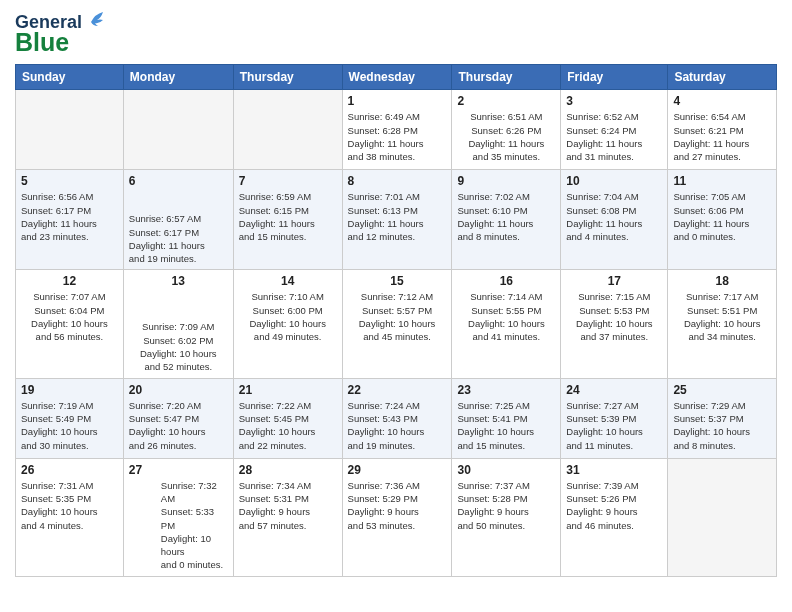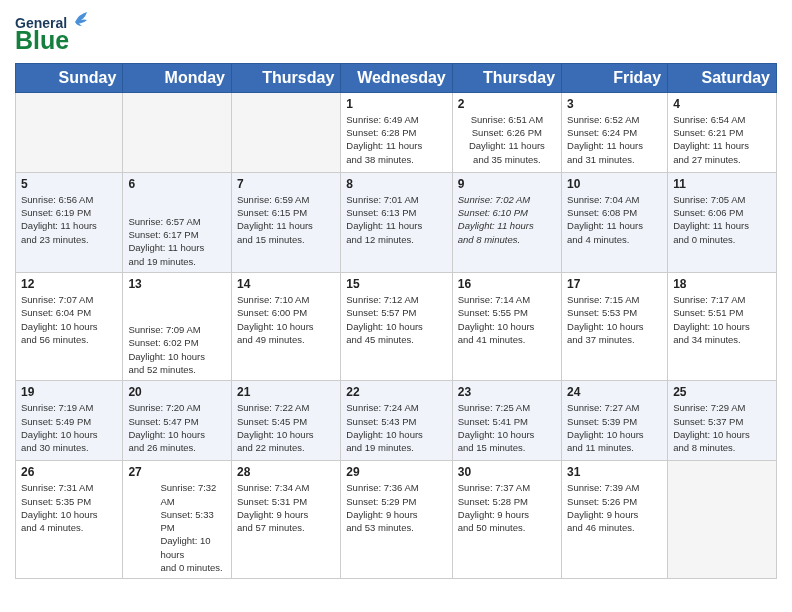--- a/index.html
+++ b/index.html
@@ -19,21 +19,21 @@
       display: flex;
       justify-content: space-between;
       align-items: flex-start;
       margin-bottom: 8px;
     }
     .logo {
       display: flex;
       align-items: center;
     }
     .logo-text {
-      font-size: 14px;
+      font-size: 18px;
       font-weight: bold;
       color: #1a3a5c;
       line-height: 1.1;
     }
     .logo-icon {
       width: 18px;
       height: 18px;
       margin-left: 2px;
       margin-right: 4px;
     }
@@ -50,25 +50,25 @@
       color: #444;
     }
     .calendar {
       width: 100%;
       border-collapse: collapse;
       border: 1px solid #ccc;
     }
     .calendar th {
       background: #3a6cb5;
       color: #fff;
-      font-size: 16px;
+      font-size: 12px;
       font-weight: bold;
       padding: 5px 6px;
       border: 1px solid #2a5a9a;
-      text-align: right;
+      text-align: left;
     }
     .calendar td {
       border: 1px solid #ccc;
       vertical-align: top;
       padding: 4px 5px;
       width: 113px;
       height: 80px;
       font-size: 10px;
       color: #222;
       background: #fff;
@@ -87,21 +87,21 @@
       color: #333;
     }
     tr:nth-child(odd) td:not(.empty) {
       background: #fff;
     }
     tr:nth-child(even) td:not(.empty) {
       background: #f0f4fa;
     }
     .row-1 td:not(.empty) { background: #fff; }
     .row-2 td:not(.empty) { background: #eef2f8; }
-    .row-3 td:not(.empty) { background: #fff; }
+    .row-3 td:not(.empty) { background: #fff; text-align: center; }
     .row-4 td:not(.empty) { background: #eef2f8; margin-top: 21px; }
     .row-5 td:not(.empty) { background: #fff; }
   </style>
 </head>
 <body>
 
 <div class="page">
   <div class="header">
     <div class="logo">
       <div>
@@ -164,21 +164,21 @@
             <div class="day-info" style="white-space: pre-line;">Sunrise: 6:54 AM
 Sunset: 6:21 PM
 Daylight: 11 hours
 and 27 minutes.</div>
           </td>
         </tr>
         <tr class="row-2">
           <td>
             <div class="day-num">5</div>
             <div class="day-info" style="white-space: pre-line;">Sunrise: 6:56 AM
-Sunset: 6:19 PM
+Sunset: 6:17 PM
 Daylight: 11 hours
 and 23 minutes.</div>
           </td>
           <td>
             <div class="day-num">6</div>
             <div class="day-info" style="white-space: pre-line; margin-top: 24px;">Sunrise: 6:57 AM
 Sunset: 6:17 PM
 Daylight: 11 hours
 and 19 minutes.</div>
           </td>
@@ -191,21 +191,21 @@
           </td>
           <td>
             <div class="day-num">8</div>
             <div class="day-info" style="white-space: pre-line;">Sunrise: 7:01 AM
 Sunset: 6:13 PM
 Daylight: 11 hours
 and 12 minutes.</div>
           </td>
           <td>
             <div class="day-num">9</div>
-            <div class="day-info" style="white-space: pre-line; font-style: italic;">Sunrise: 7:02 AM
+            <div class="day-info" style="white-space: pre-line;">Sunrise: 7:02 AM
 Sunset: 6:10 PM
 Daylight: 11 hours
 and 8 minutes.</div>
           </td>
           <td>
             <div class="day-num">10</div>
             <div class="day-info" style="white-space: pre-line;">Sunrise: 7:04 AM
 Sunset: 6:08 PM
 Daylight: 11 hours
 and 4 minutes.</div>

